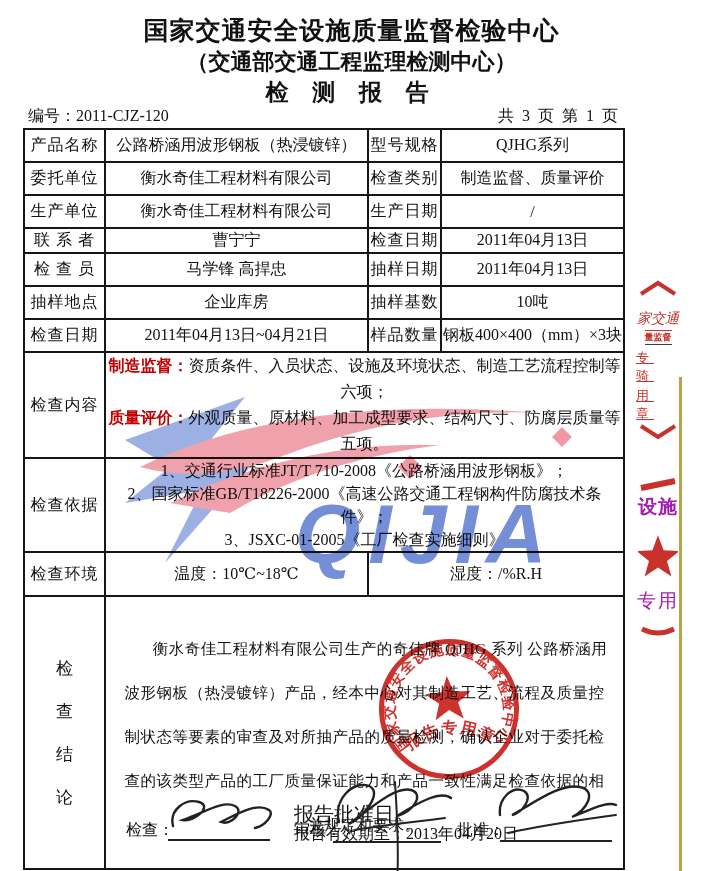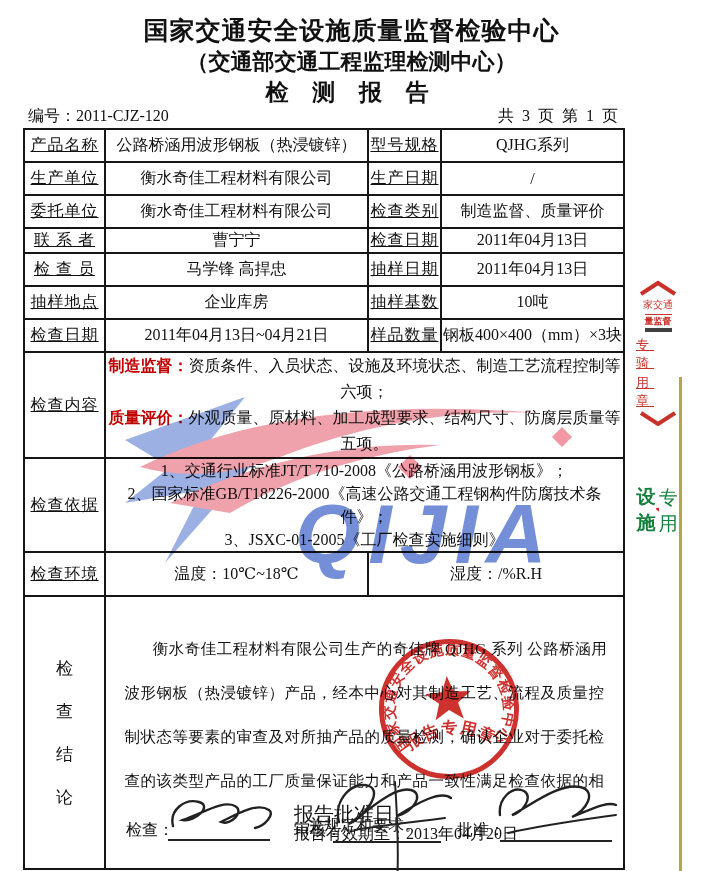--- a/index.html
+++ b/index.html
@@ -16,21 +16,21 @@
   .title3{position:absolute;top:77px;left:0;width:100%;text-align:center;
     font-size:23px;font-weight:bold;letter-spacing:9px;}
   .meta{position:absolute;top:106px;left:23px;width:599px;height:22px;font-size:16px;}
   .meta .no{position:absolute;left:5px;top:0;}
   .meta .pg{position:absolute;right:2px;top:0;letter-spacing:2px;}
   
   table.rpt{position:absolute;left:23px;top:128px;width:600px;
     border-collapse:collapse;table-layout:fixed;z-index:1;background:transparent;}
   table.rpt td{border:2px solid #161616;font-size:16px;text-align:center;
     padding:0;overflow:hidden;vertical-align:middle;}
-  td.lab{letter-spacing:1px;text-decoration:underline;}
+  td.lab{letter-spacing:1px;}
   td.small{font-size:13.5px;}
   td.lefty{text-align:left;padding:3px 6px 3px 9px;font-size:15.5px;line-height:26px;}
   td.basis{text-align:left;padding:2px 6px 2px 9px;font-size:15.5px;line-height:23px;}
   .redpfx{color:#c00000;font-weight:bold;}
   
   td.concl{position:relative;text-align:left;vertical-align:top;}
   .concl-par{margin:0;padding:8px 13px 0 13px;font-size:15.5px;line-height:44px;
     text-indent:2em;letter-spacing:.5px;}
   .vlabel{display:flex;flex-direction:column;align-items:center;justify-content:center;
     gap:20px;font-size:17px;}
@@ -39,25 +39,25 @@
   
   .watermark{position:absolute;left:110px;top:385px;width:545px;height:195px;
     z-index:2;pointer-events:none;mix-blend-mode:multiply;}
   
   .stamp{position:absolute;left:375px;top:634px;width:148px;height:150px;z-index:3;
     mix-blend-mode:multiply;opacity:.92;transform:rotate(-4deg);}
   
   .seam-top{position:absolute;left:636px;top:280px;width:44px;z-index:3;
     display:flex;flex-direction:column;align-items:center;color:#c8322b;
     mix-blend-mode:multiply;}
-  .seam-top .f1{font-size:10px;margin-top:2px;}
-  .seam-top .f2{font-size:9px;font-weight:bold;border-top:1px solid #c8322b;border-bottom:4px solid #404040;margin:2px 0;}
+  .seam-top .f1{font-size:14px;margin-top:14px;font-style:italic;}
+  .seam-top .f2{font-size:9px;font-weight:bold;border-top:1px solid #c8322b;border-bottom:1px solid #404040;margin:2px 0;}
   .seam-top .f3,.seam-top .f4{font-size:13px;letter-spacing:5px;margin-top:2px;text-decoration:underline;}
   .seam-bot{position:absolute;left:634px;top:477px;width:48px;z-index:3;
-    display:flex;flex-direction:row;align-items:center;color:#15803d;
+    display:flex;flex-direction:column;align-items:center;color:#a21caf;
     mix-blend-mode:multiply;}
   .seam-bot .b1{font-size:19px;font-weight:bold;letter-spacing:1px;margin-top:3px;}
   .seam-bot .b2{font-size:19px;font-weight:normal;letter-spacing:2px;margin-top:6px;}
   .edge-line{position:absolute;left:679px;top:377px;width:3px;height:494px;z-index:1;}
   
   .sigrow{position:absolute;left:0;top:0;width:703px;height:871px;z-index:4;pointer-events:none;}
   .siglabel{position:absolute;font-size:16px;}
   .sigline{position:absolute;height:2px;background:#222;}
 </style>
 </head>
@@ -92,30 +92,30 @@
         <col style="width:183px">
       </colgroup>
     <tbody>
         <tr style="height:33px">
       <td class="lab">产品名称</td>
       <td>公路桥涵用波形钢板（热浸镀锌）</td>
       <td class="lab">型号规格</td>
       <td>QJHG系列</td>
     </tr>
     <tr style="height:33px">
+      <td class="lab">委托单位</td>
+      <td>衡水奇佳工程材料有限公司</td>
+      <td class="lab">检查类别</td>
+      <td>制造监督、质量评价</td>
+    </tr>
+    <tr style="height:33px">
       <td class="lab">生产单位</td>
       <td>衡水奇佳工程材料有限公司</td>
       <td class="lab">生产日期</td>
       <td>/</td>
-    </tr>
-    <tr style="height:33px">
-      <td class="lab">委托单位</td>
-      <td>衡水奇佳工程材料有限公司</td>
-      <td class="lab">检查类别</td>
-      <td>制造监督、质量评价</td>
     </tr>
     <tr style="height:25px">
       <td class="lab">联 系 者</td>
       <td>曹宁宁</td>
       <td class="lab">检查日期</td>
       <td>2011年04月13日</td>
     </tr>
     <tr style="height:33px">
       <td class="lab">检 查 员</td>
       <td>马学锋  高捍忠</td>

